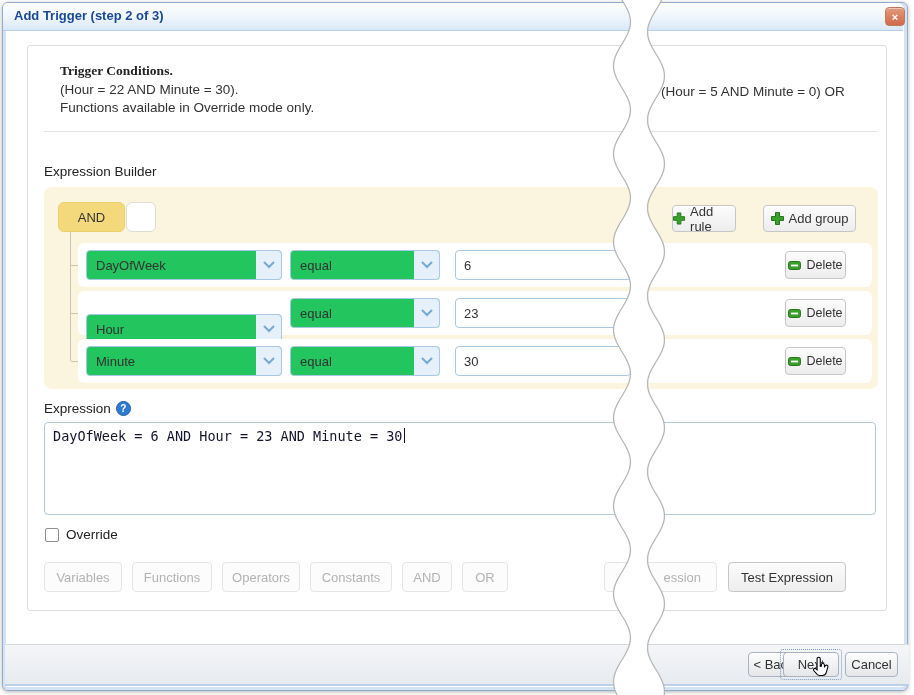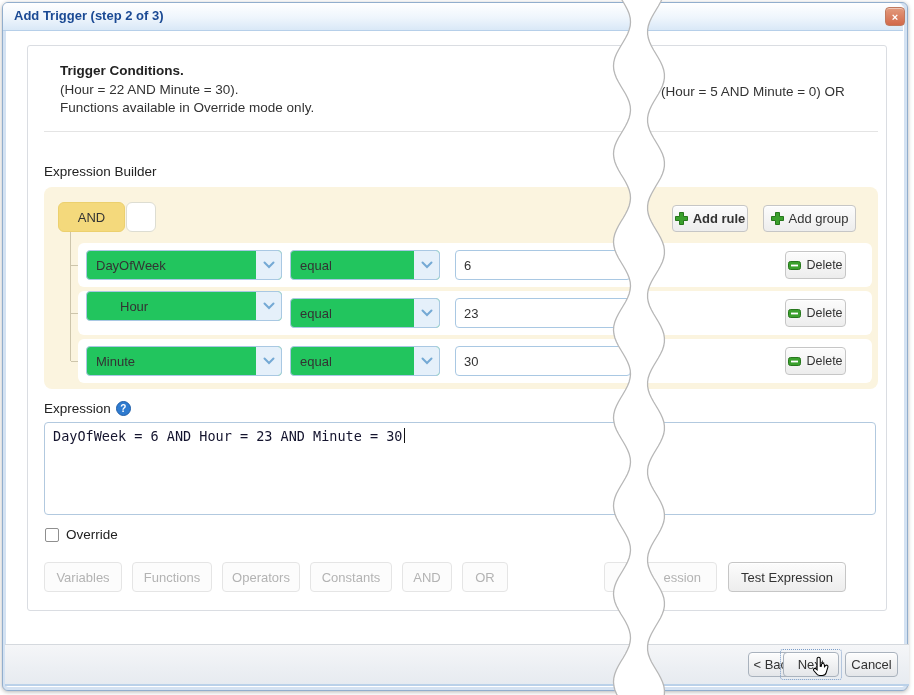--- a/index.html
+++ b/index.html
@@ -19,21 +19,21 @@
     background:linear-gradient(180deg,#e29a7c 0%,#d2694a 100%);
     border:1px solid #c07a5e; border-radius:4px; color:#fff; font-size:11px; font-weight:bold;
     display:flex; align-items:center; justify-content:center;
     box-shadow: inset 0 1px 0 rgba(255,255,255,.45); cursor:pointer; }
 
   .section { position:absolute; left:27px; top:45px; width:860px; height:566px;
     border:1px solid #dadde2; border-radius:3px; background:#fff; }
 
   
   .intro { position:absolute; left:60px; top:62px; font-size:13.5px; color:#333; line-height:18.6px; white-space:nowrap; }
-  .intro .hd { font-weight:bold; color:#222; }
+  .intro .hd { font-weight:bold; color:#222;font-family:Liberation Serif, serif; }
   .intro-right { position:absolute; left:661px; top:84px; font-size:13.5px; color:#333; white-space:nowrap; }
   .divider { position:absolute; left:44px; top:131px; width:834px; height:1px; background:#e4e4e4; }
 
   .builder-label { position:absolute; left:44px; top:164px; font-size:13.5px; color:#222; }
 
   
   .cream { position:absolute; left:44px; top:187px; width:834px; height:202px; background:#fbf4df; border-radius:8px; }
   .and-btn { position:absolute; left:58px; top:202px; width:67px; height:30px; background:#f4d97c;
     border:1px solid #ecd06e; border-radius:6px; font-size:13px; color:#333;
     display:flex; align-items:center; justify-content:center; cursor:pointer; }
@@ -54,21 +54,21 @@
   .spin { position:absolute; left:455px; width:176px; height:30px; background:#fff; border:1px solid #a9c8e3; border-radius:4px; display:flex; }
   .spin-input { flex:1; border:none; outline:none; padding-left:8px; font-size:13px; color:#333;
     font-family:"Liberation Sans", sans-serif; background:transparent; }
   .spin-btns { width:22px; display:flex; flex-direction:column; align-items:center; justify-content:center; gap:3px; }
 
   
   .btn { position:absolute; background:linear-gradient(180deg,#fcfcfc 0%,#ededed 100%);
     border:1px solid #c6c6c6; border-radius:4px; font-size:13px; color:#333;
     display:flex; align-items:center; justify-content:center; gap:5px; cursor:pointer;
     box-shadow: inset 0 1px 0 #fff; font-family:"Liberation Sans", sans-serif; }
-  .btn-addrule { left:672px; top:205px; width:76px; height:27px;font-weight:bold; }
+  .btn-addrule { left:672px; top:205px; width:64px; height:27px; }
   .btn-addgroup { left:763px; top:205px; width:93px; height:27px; }
   .btn-delete { left:785px; width:61px; height:28px; font-size:12.5px; }
 
   
   .expr-label-row { position:absolute; left:44px; top:401px; display:flex; align-items:center; gap:5px; }
   .expr-label { font-size:13.5px; color:#222; }
   .q-icon { width:15px; height:15px; border-radius:50%; background:#2e7bd0; color:#fff; font-size:10px; font-weight:bold;
     display:flex; align-items:center; justify-content:center; border:1px solid #1f5ea8; cursor:pointer; }
   .textarea { position:absolute; left:44px; top:422px; width:832px; height:93px; background:#fff;
     border:1px solid #b2c9df; border-radius:4px; padding:5px 8px;
@@ -173,21 +173,21 @@
   </div>
   <div class="btn btn-delete" style="top:251px;">
     <svg width="13" height="9" viewBox="0 0 13 9">
         <rect x="0.5" y="0.5" width="12" height="8" rx="2" fill="#3aa02c" stroke="#27771d"></rect>
         <rect x="3" y="3.6" width="7" height="1.8" fill="#fff"></rect>
       </svg>
     <span>Delete</span>
   </div>
 
   <div class="rule-row" style="top:291px;"></div>
-  <div class="sel sel-field" style="top:291px;padding-left:24px;">
+  <div class="sel sel-field" style="top:314px;">
     <span class="sel-text">Hour</span>
     <span class="sel-arrow">
       <svg width="12" height="8" viewBox="0 0 12 8">
           <path d="M1.5 1.5l4.5 4.5 4.5-4.5" stroke="#74a9d4" stroke-width="2" fill="none" stroke-linecap="round"></path>
         </svg>
     </span>
   </div>
   <div class="sel sel-op" style="top:298px;">
     <span class="sel-text">equal</span>
     <span class="sel-arrow">

